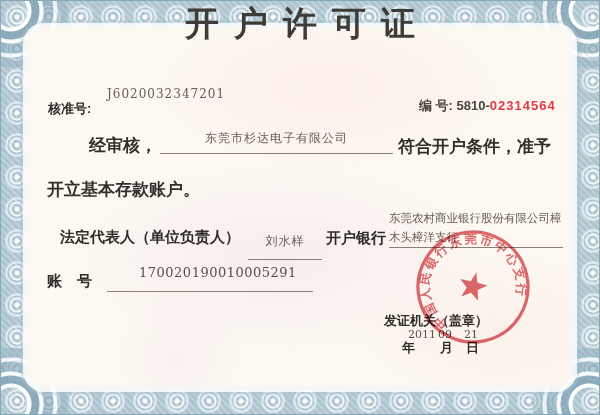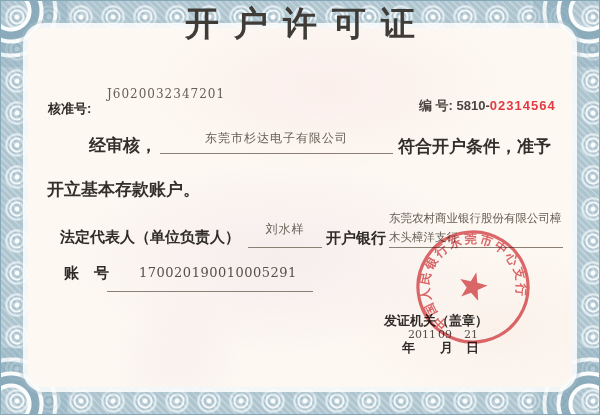--- a/index.html
+++ b/index.html
@@ -46,26 +46,26 @@
   .serial{left:418px;top:96px;font-size:13px;font-weight:600;color:#4a4540;}
   .serial .red{color:#e23b43;font-weight:700;letter-spacing:1px;}
   .big{font-size:17px;font-weight:700;color:#322f2b;}
   .mid{font-size:15px;font-weight:700;color:#2f2c28;}
   .row1-prefix{left:88px;top:133px;}
   .blank1{left:159px;top:120px;width:233px;height:32px;}
   .blank1 span{top:7px;font-size:12px;letter-spacing:1px;}
   .row1-suffix{left:397px;top:134px;}
   .row2{left:46px;top:177px;}
   .legal-label{left:59px;top:227px;}
-  .blank2{left:247px;top:216px;width:74px;height:30px;}
+  .blank2{left:247px;top:228px;width:74px;height:30px;}
   .blank2 span{top:2px;font-size:12px;letter-spacing:1px;}
   .bank-label{left:325px;top:228px;}
   .blank3{left:388px;top:208px;width:174px;height:38px;text-align:left;}
   .blank3 span{top:0;font-size:11.5px;line-height:19px;white-space:normal;width:174px;}
-  .account-label{left:46px;top:263px;margin-left:17px;}
+  .account-label{left:46px;top:271px;}
   .blank4{left:106px;top:257px;width:206px;height:33px;text-align:left;}
   .blank4 span{top:5px;left:32px;font-size:13px;letter-spacing:.5px;color:#55504a;}
   .issuer-label{left:383px;top:311px;font-size:13px;}
   .date{font-family:"DejaVu Serif","Liberation Serif",serif;font-size:11px;color:#55504a;top:327px;}
   .d-year{left:407px;} .d-month{left:437px;} .d-day{left:463px;}
   .unit{font-size:13px;font-weight:700;top:338px;color:#2f2c28;}
   .u-year{left:401px;} .u-month{left:439px;} .u-day{left:465px;}
   
   .seal{position:absolute;left:410px;top:224px;width:124px;height:124px;
     opacity:.82;mix-blend-mode:multiply;}

